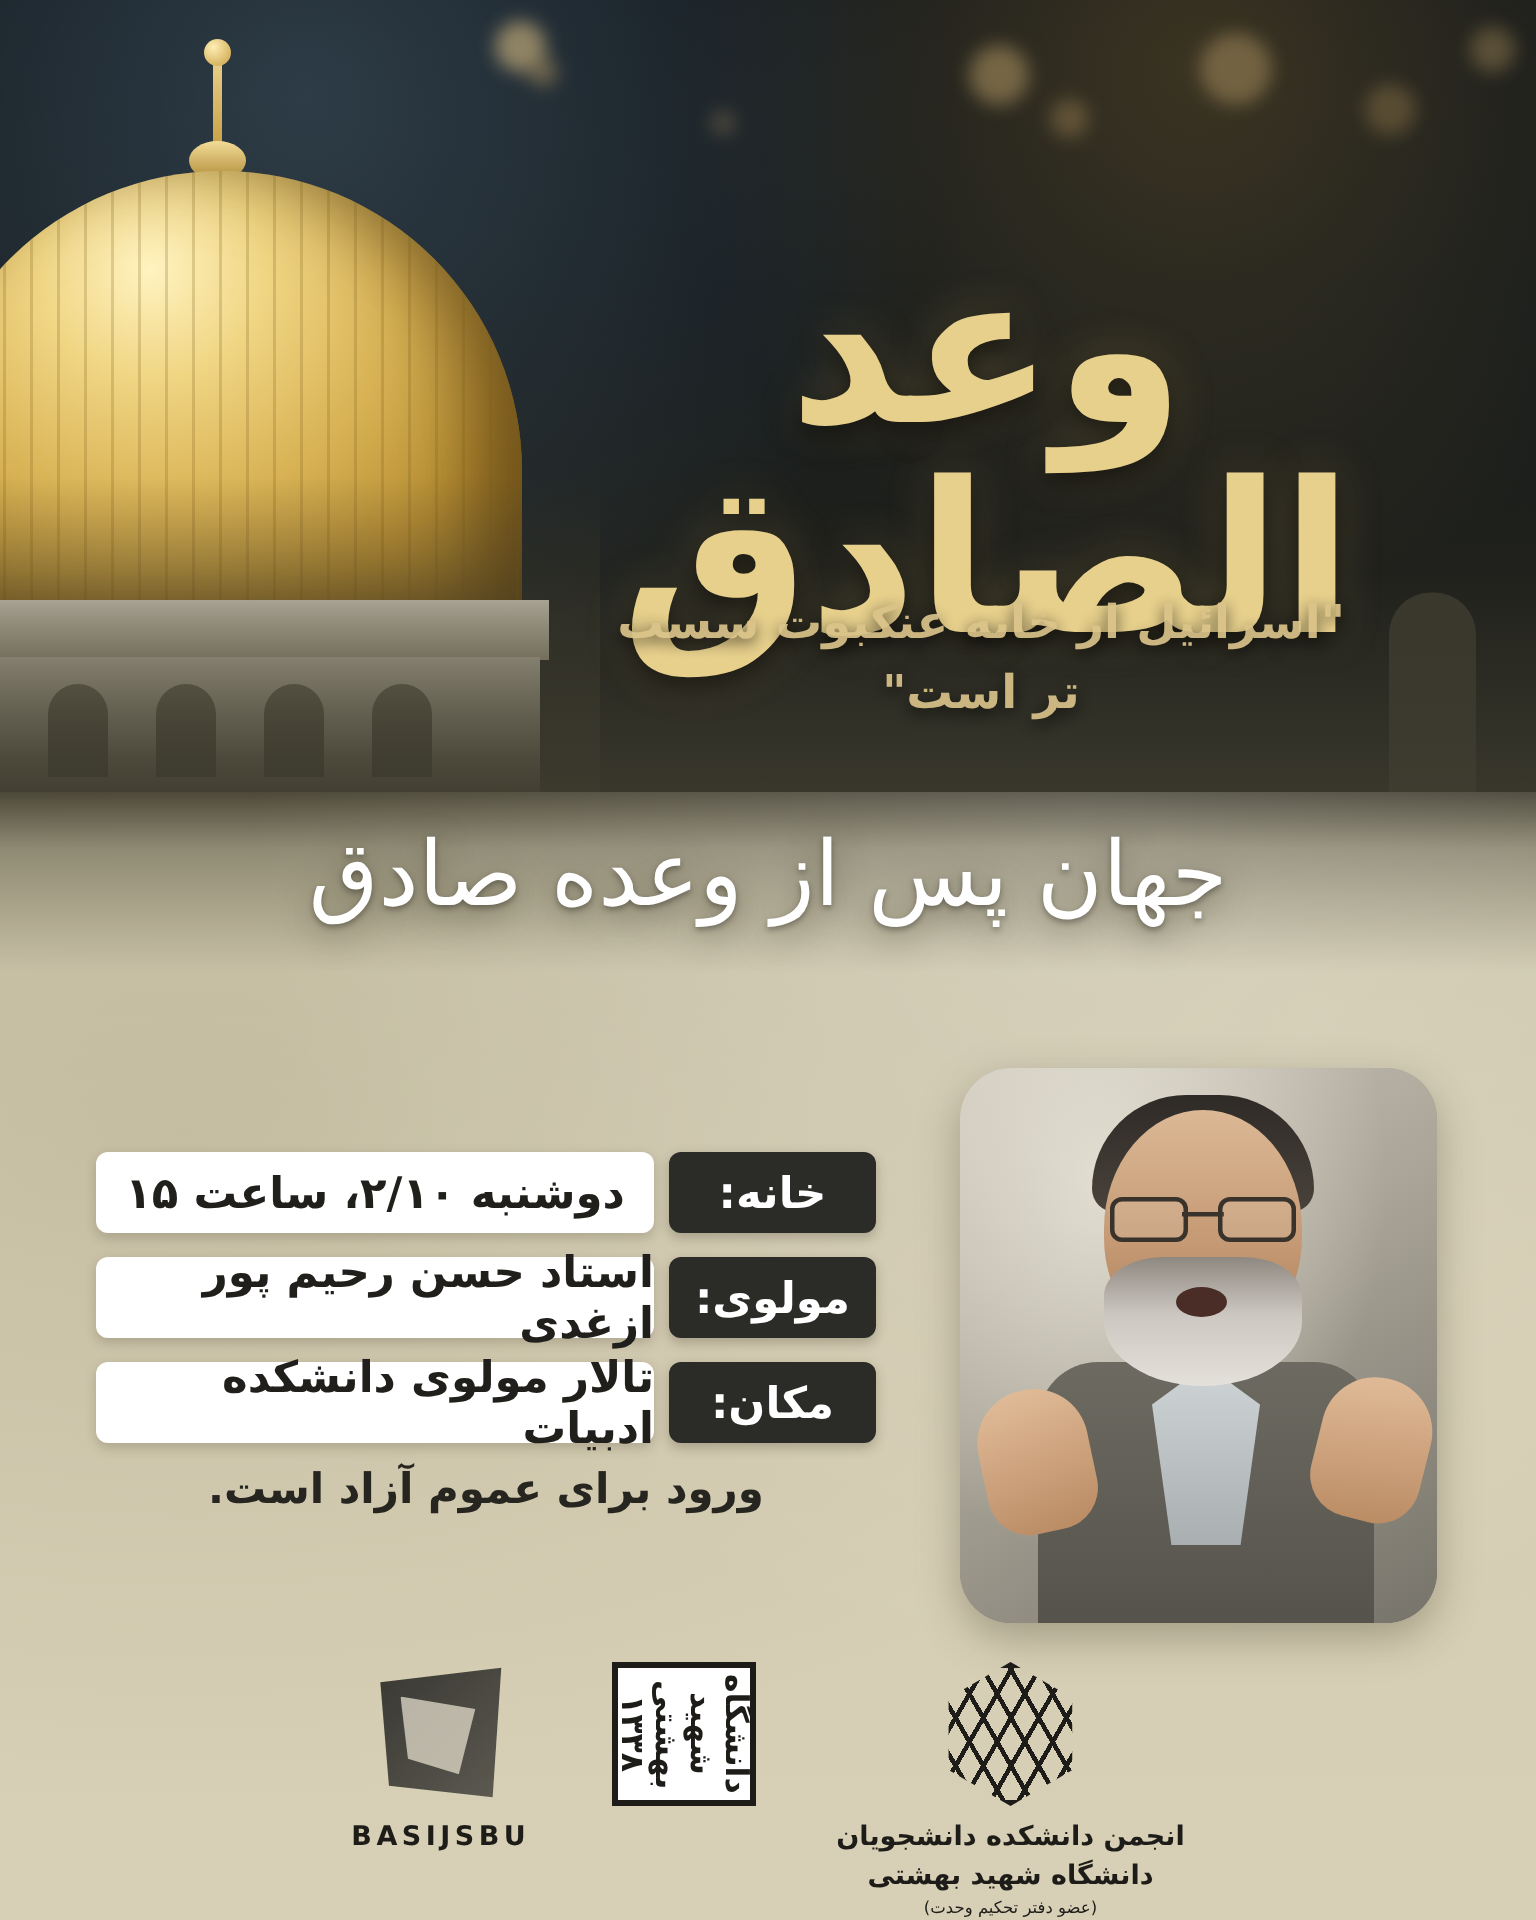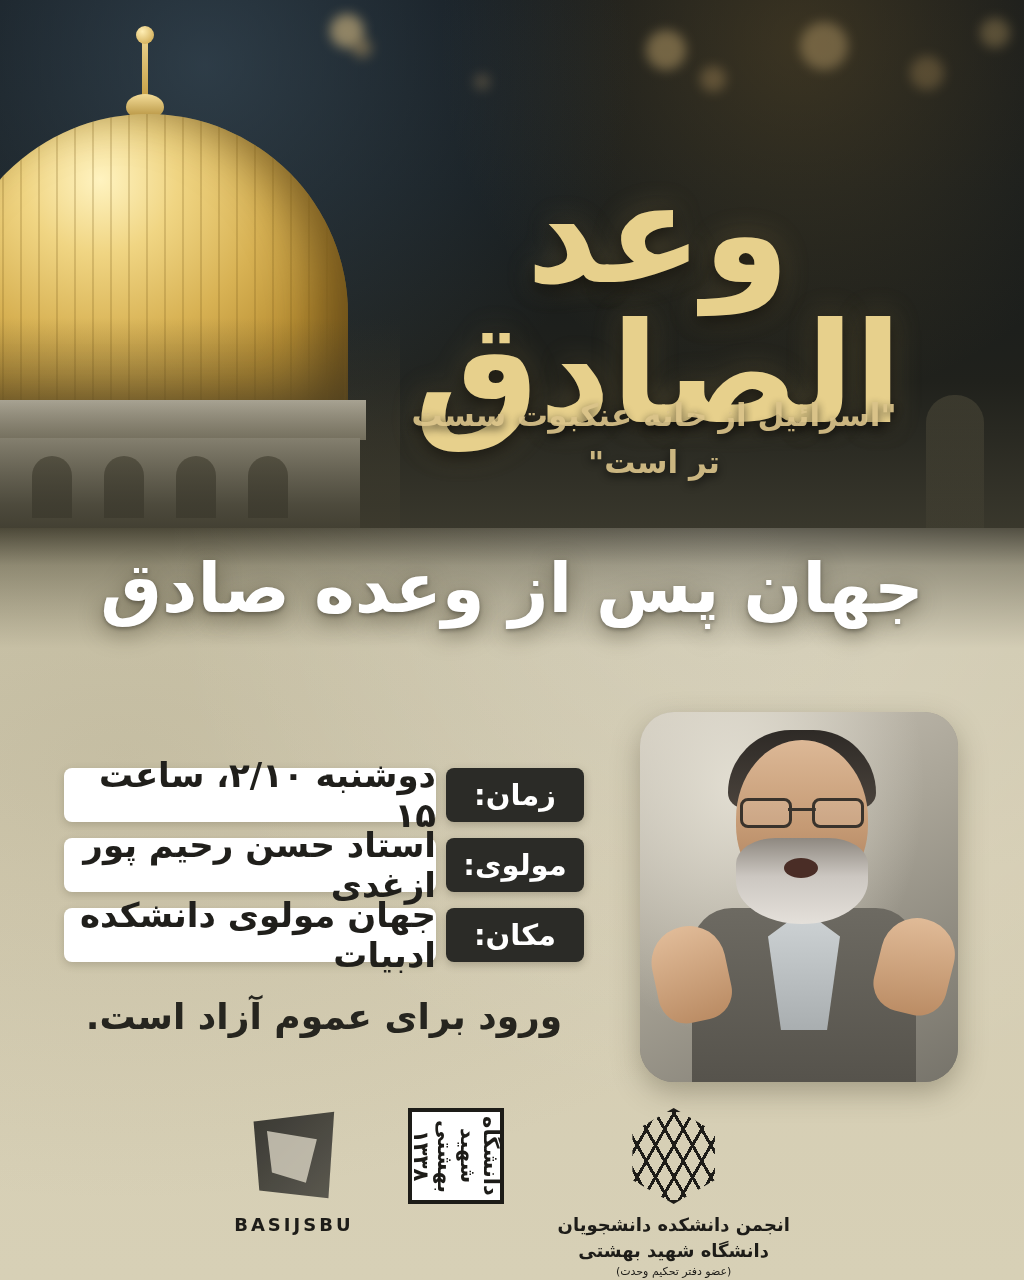--- a/index.html
+++ b/index.html
@@ -185,22 +185,22 @@
     pointer-events: none;
   }
 
   .headline {
     position: absolute;
     left: 0; right: 0;
     top: 548px;
     text-align: center;
     direction: rtl;
     color: #ffffff;
-    font-size: 69px;
-    font-weight: 700;
+    font-size: 60px;
+    font-weight: 400;
     letter-spacing: -1px;
     text-shadow: 0 6px 22px rgba(60,55,35,.55), 0 2px 4px rgba(0,0,0,.35);
   }
 
   
   .speaker-photo {
     position: absolute;
     right: 66px;
     top: 712px;
     width: 318px;
@@ -312,38 +312,38 @@
     justify-content: center;
     padding: 0 16px;
     border-radius: 8px;
     min-width: 106px;
     box-shadow: 0 3px 8px rgba(60,55,35,.28);
   }
   .info-value {
     flex: 1;
     background: #ffffff;
     color: #201f1b;
-    font-size: 34px;
+    font-size: 29px;
     font-weight: 700;
     display: flex;
     align-items: center;
     justify-content: center;
     margin-right: 10px;
     border-radius: 8px;
     box-shadow: 0 3px 8px rgba(60,55,35,.22);
   }
   .free-entry {
     position: absolute;
     right: 440px;
     left: 64px;
-    top: 996px;
+    top: 976px;
     direction: rtl;
     text-align: center;
     color: #26251f;
-    font-size: 36px;
+    font-size: 28px;
     font-weight: 700;
   }
 
   
   .logos {
     position: absolute;
     left: 0; right: 0;
     top: 1108px;
     display: flex;
     justify-content: center;
@@ -463,30 +463,30 @@
       <i class="l"></i>
         <b></b>
         <i class="r"></i>
     </div>
     <div class="sp-hand l"></div>
     <div class="sp-hand r"></div>
   </div>
 
   <div class="info-rows">
     <div class="info-row">
-      <div class="info-label">زمان:</div>
+      <div class="info-label">خانه:</div>
       <div class="info-value">دوشنبه ۲/۱۰، ساعت ۱۵</div>
     </div>
     <div class="info-row">
       <div class="info-label">مولوی:</div>
       <div class="info-value">استاد حسن رحیم پور ازغدی</div>
     </div>
     <div class="info-row">
       <div class="info-label">مکان:</div>
-      <div class="info-value">جهان مولوی دانشکده ادبیات</div>
+      <div class="info-value">تالار مولوی دانشکده ادبیات</div>
     </div>
   </div>
 
   <div class="free-entry">ورود برای عموم آزاد است.</div>
 
   <div class="logos">
 
     <div class="logo">
       <div class="mark">
         <div class="hex-net"></div>

